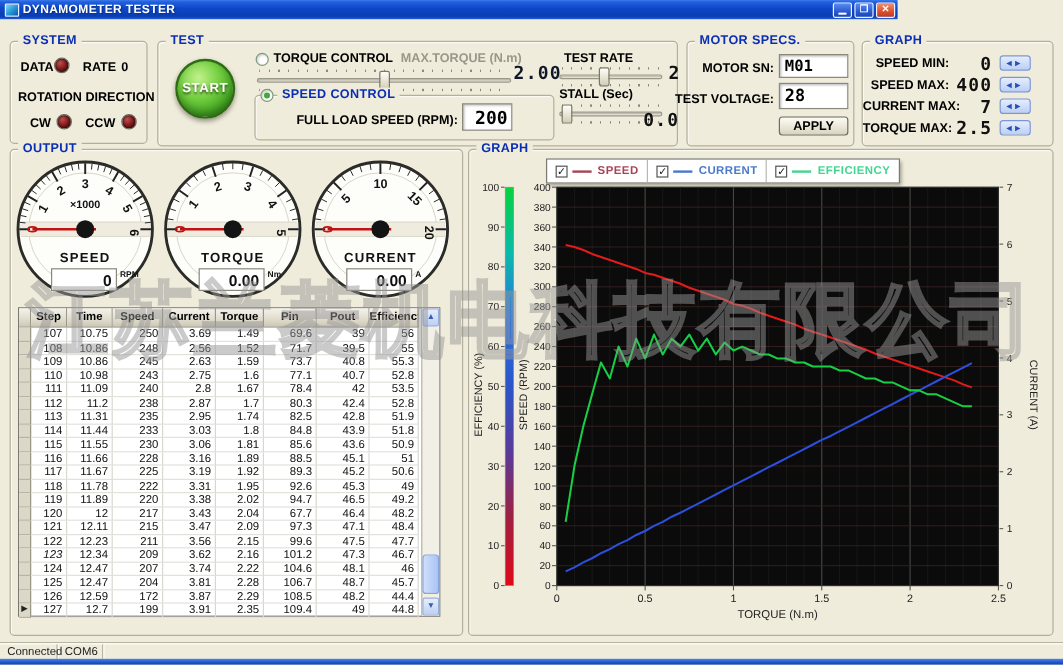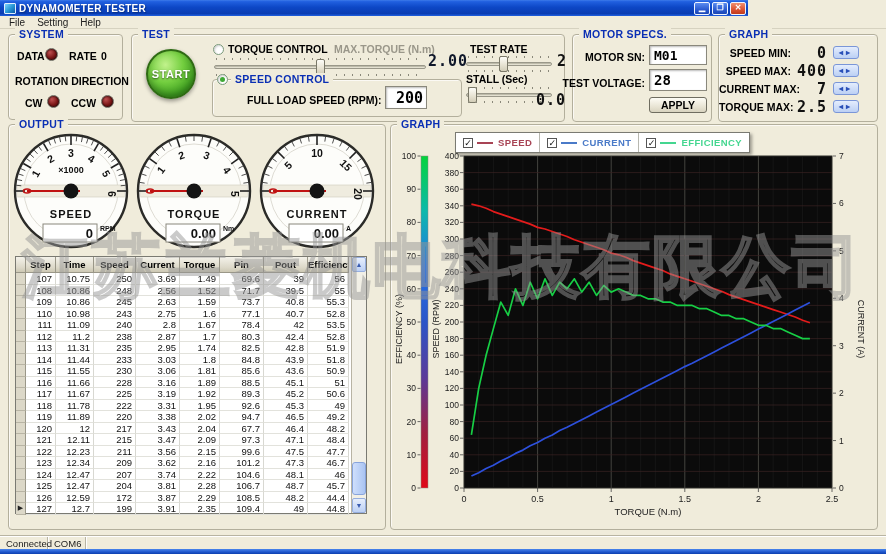--- a/index.html
+++ b/index.html
@@ -129,25 +129,20 @@
   <div class="titlebar">
     <span class="title-icon"></span>
     <span class="title-text">DYNAMOMETER TESTER</span>
     <span class="title-buttons">
       <span class="tb-btn">▁</span>
       <span class="tb-btn">❐</span>
       <span class="tb-btn tb-close">✕</span>
     </span>
   </div>
 
-  <div class="menubar">
-      <span class="menu-item">File</span>
-      <span class="menu-item">Setting</span>
-      <span class="menu-item">Help</span>
-    </div>
 
   <div class="group" style="left:8px;top:34px;width:115px;height:86px;">
     <span class="group-caption">SYSTEM</span>
     <span class="lbl" style="left:8px;top:15px;">DATA</span>
     <span class="led" style="left:36px;top:13px;"></span>
     <span class="lbl" style="left:60px;top:15px;">RATE</span>
     <span class="lbl" style="left:92px;top:15px;">0</span>
     <span class="lbl" style="left:6px;top:40px;">ROTATION DIRECTION</span>
     <span class="lbl" style="left:16px;top:62px;">CW</span>
     <span class="led" style="left:38px;top:60px;"></span>
@@ -553,21 +548,21 @@
           <span class="t-cell" style="width: 38px;">12.23</span>
           <span class="t-cell" style="width: 42px;">211</span>
           <span class="t-cell" style="width: 44px;">3.56</span>
           <span class="t-cell" style="width: 40px;">2.15</span>
           <span class="t-cell" style="width: 44px;">99.6</span>
           <span class="t-cell" style="width: 44px;">47.5</span>
           <span class="t-cell" style="width: 41px;">47.7</span>
         </div>
         <div class="t-row">
           <span class="t-sel" style="width: 10px;"></span>
-          <span class="t-cell" style="width: 30px;">123</span>
+          <span class="t-cell" style="width: 30px; font-style: italic;">123</span>
           <span class="t-cell" style="width: 38px;">12.34</span>
           <span class="t-cell" style="width: 42px;">209</span>
           <span class="t-cell" style="width: 44px;">3.62</span>
           <span class="t-cell" style="width: 40px;">2.16</span>
           <span class="t-cell" style="width: 44px;">101.2</span>
           <span class="t-cell" style="width: 44px;">47.3</span>
           <span class="t-cell" style="width: 41px;">46.7</span>
         </div>
         <div class="t-row">
           <span class="t-sel" style="width: 10px;"></span>

